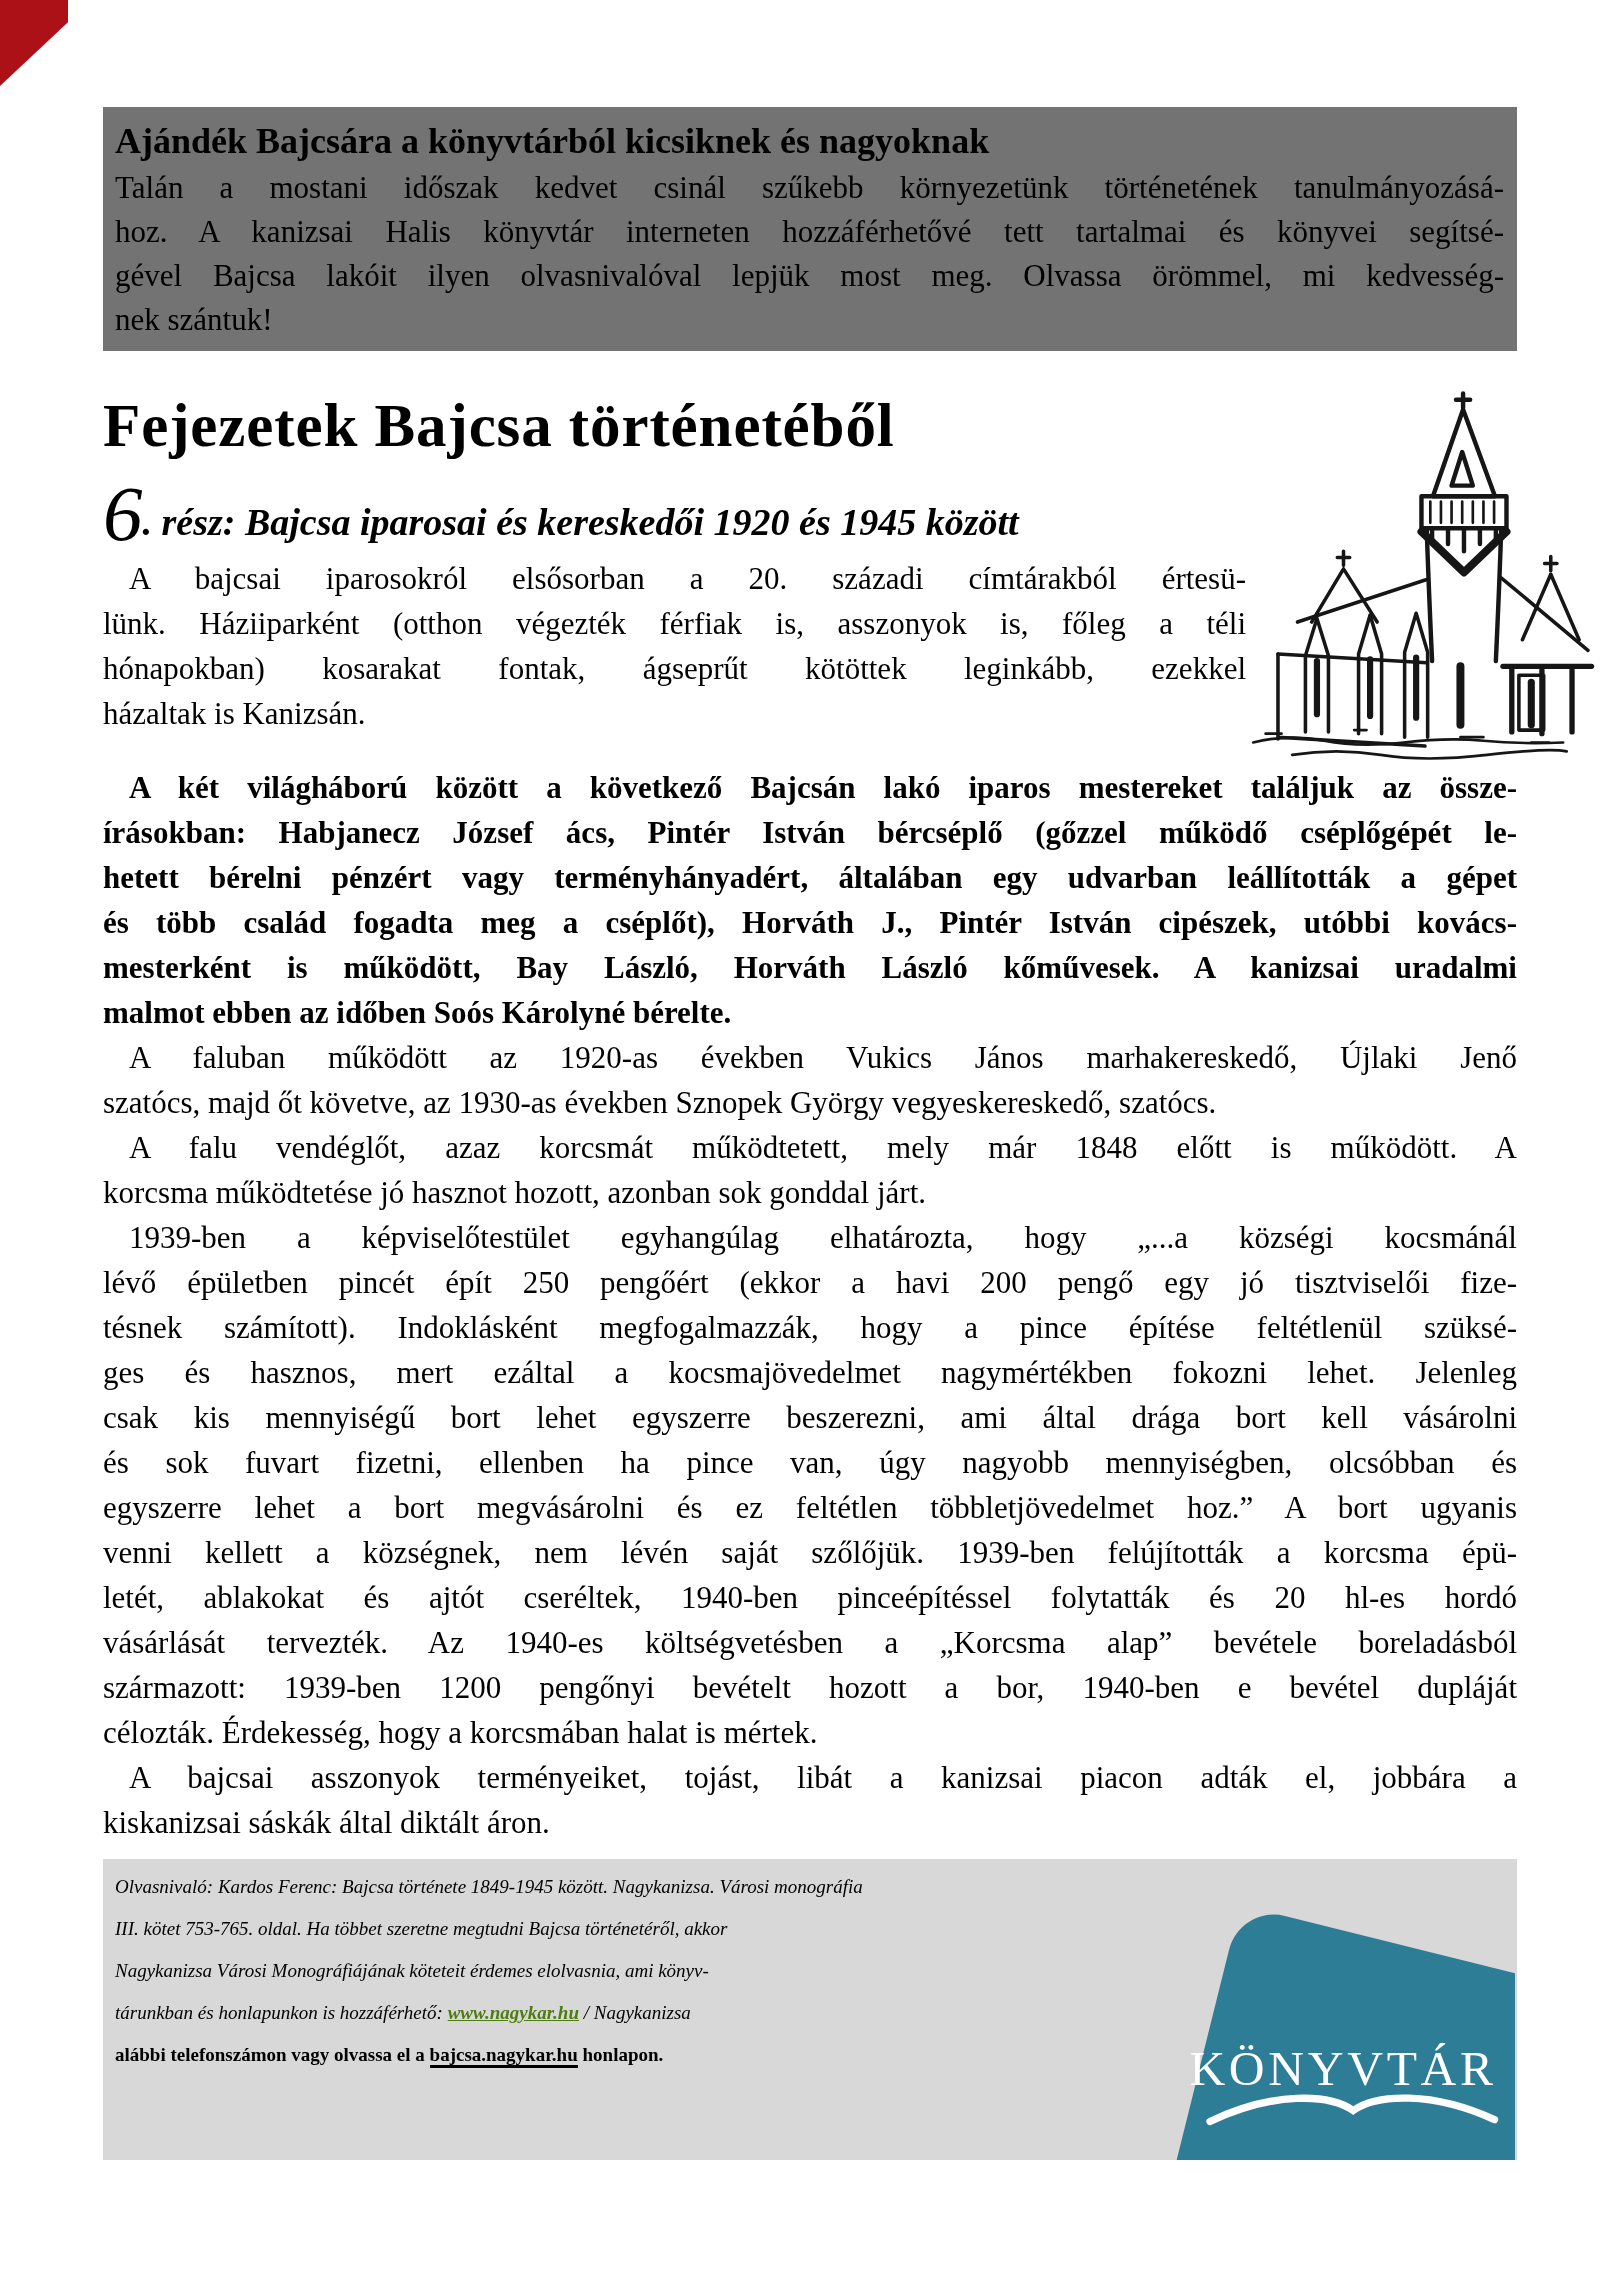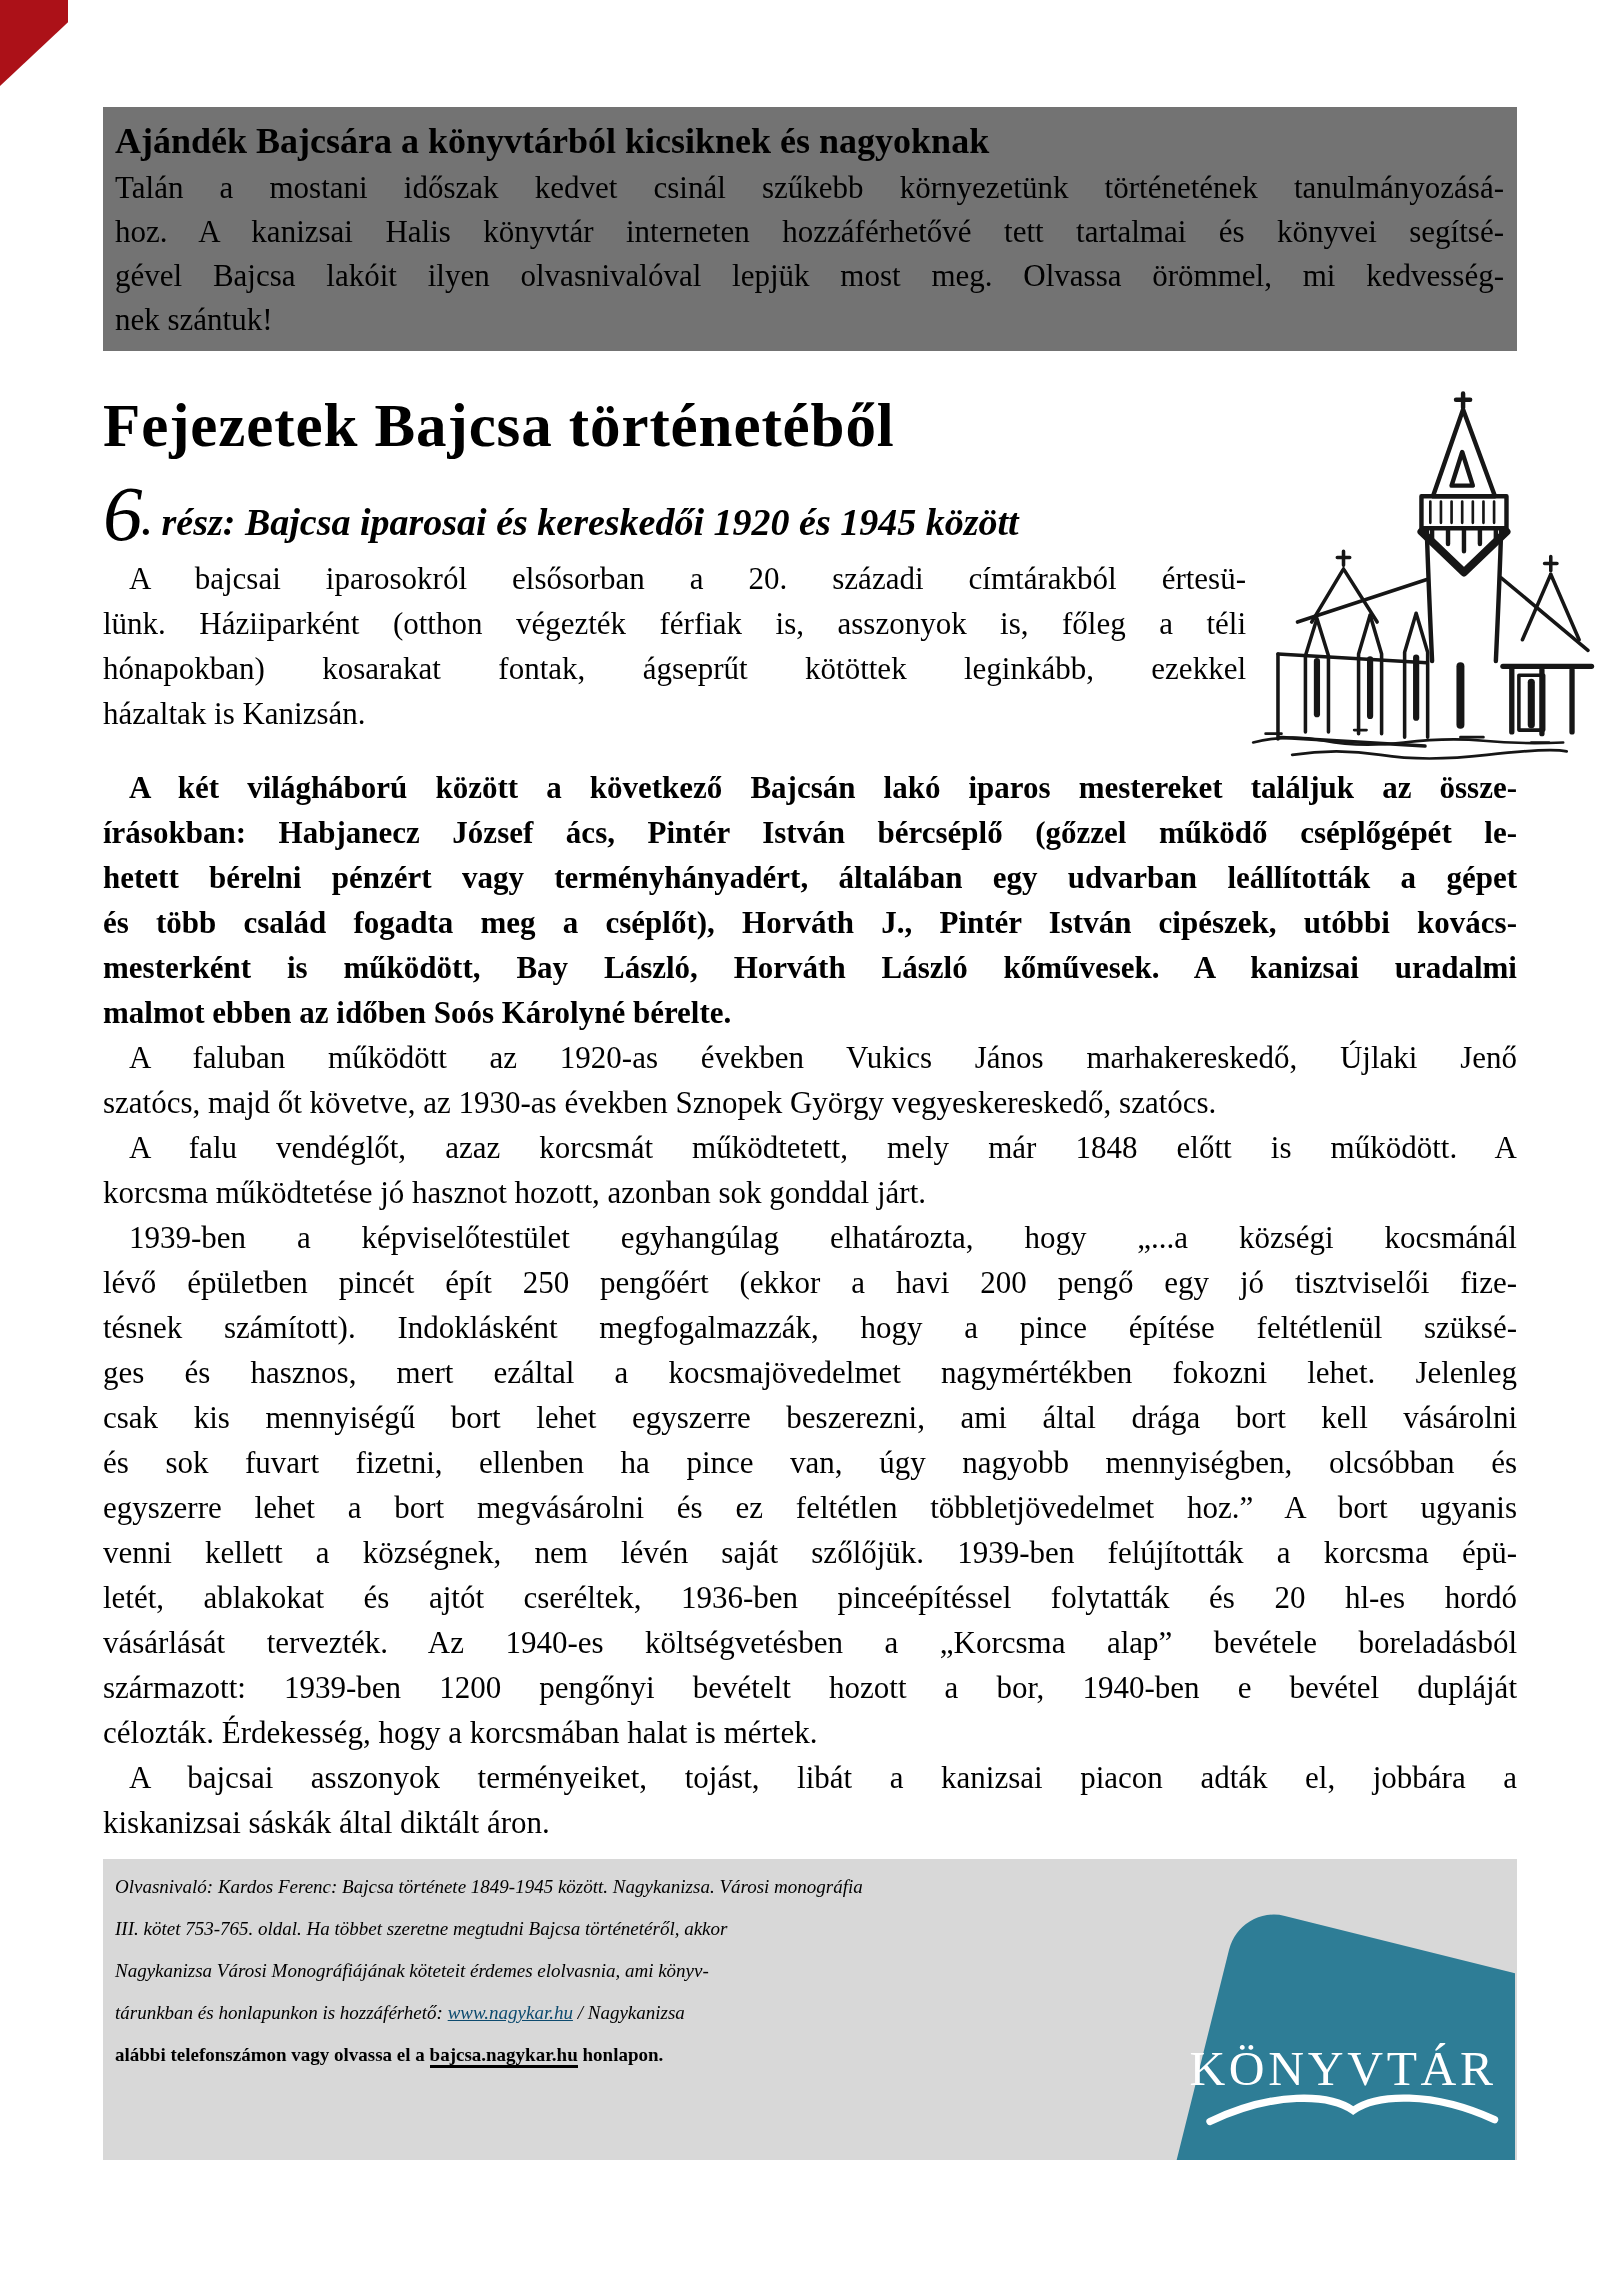--- a/index.html
+++ b/index.html
@@ -45,21 +45,21 @@
   .p2{margin-top:11px;}
   
   .footer-box{
     position:relative;margin-top:13.8px;background:#D8D8D8;
     padding:7.3px 13px 5.5px 12px;height:288px;overflow:hidden;
   }
   .logo-spacer{float:right;width:367px;height:230px;margin-top:39px;}
   .fline{font-size:19px;line-height:42px;}
   .it{font-style:italic;}
   .fb{font-weight:bold;}
-  a.link{color:#0c4a6e;text-decoration:underline;font-style:italic;cursor:pointer;}
+  a.link{color:#4d7c0f;text-decoration:underline;font-style:italic;cursor:pointer;font-weight:bold;}
   a.fblink{color:#000;font-weight:bold;text-decoration:none;border-bottom:3.7px solid #000;cursor:pointer;}
   svg.logo{position:absolute;right:1.8px;bottom:0;display:block;}
 </style>
 </head>
 <body>
 
 <div class="corner-wedge"></div>
 
 <div class="content">
 
@@ -159,21 +159,21 @@
 
     <div class="para">
       <div class="bline indent">1939-ben a képviselőtestület egyhangúlag elhatározta, hogy „...a községi kocsmánál</div>
       <div class="bline">lévő épületben pincét épít 250 pengőért (ekkor a havi 200 pengő egy jó tisztviselői fize-</div>
       <div class="bline">tésnek számított). Indoklásként megfogalmazzák, hogy a pince építése feltétlenül szüksé-</div>
       <div class="bline">ges és hasznos, mert ezáltal a kocsmajövedelmet nagymértékben fokozni lehet. Jelenleg</div>
       <div class="bline">csak kis mennyiségű bort lehet egyszerre beszerezni, ami által drága bort kell vásárolni</div>
       <div class="bline">és sok fuvart fizetni, ellenben ha pince van, úgy nagyobb mennyiségben, olcsóbban és</div>
       <div class="bline">egyszerre lehet a bort megvásárolni és ez feltétlen többletjövedelmet hoz.” A bort ugyanis</div>
       <div class="bline">venni kellett a községnek, nem lévén saját szőlőjük. 1939-ben felújították a korcsma épü-</div>
-      <div class="bline">letét, ablakokat és ajtót cseréltek, 1936-ben pinceépítéssel folytatták és 20 hl-es hordó</div>
+      <div class="bline">letét, ablakokat és ajtót cseréltek, 1940-ben pinceépítéssel folytatták és 20 hl-es hordó</div>
       <div class="bline">vásárlását tervezték. Az 1940-es költségvetésben a „Korcsma alap” bevétele boreladásból</div>
       <div class="bline">származott: 1939-ben 1200 pengőnyi bevételt hozott a bor, 1940-ben e bevétel dupláját</div>
       <div class="bline last">célozták. Érdekesség, hogy a korcsmában halat is mértek.</div>
     </div>
 
     <div class="para">
       <div class="bline indent">A bajcsai asszonyok terményeiket, tojást, libát a kanizsai piacon adták el, jobbára a</div>
       <div class="bline last">kiskanizsai sáskák által diktált áron.</div>
     </div>
   </div>

